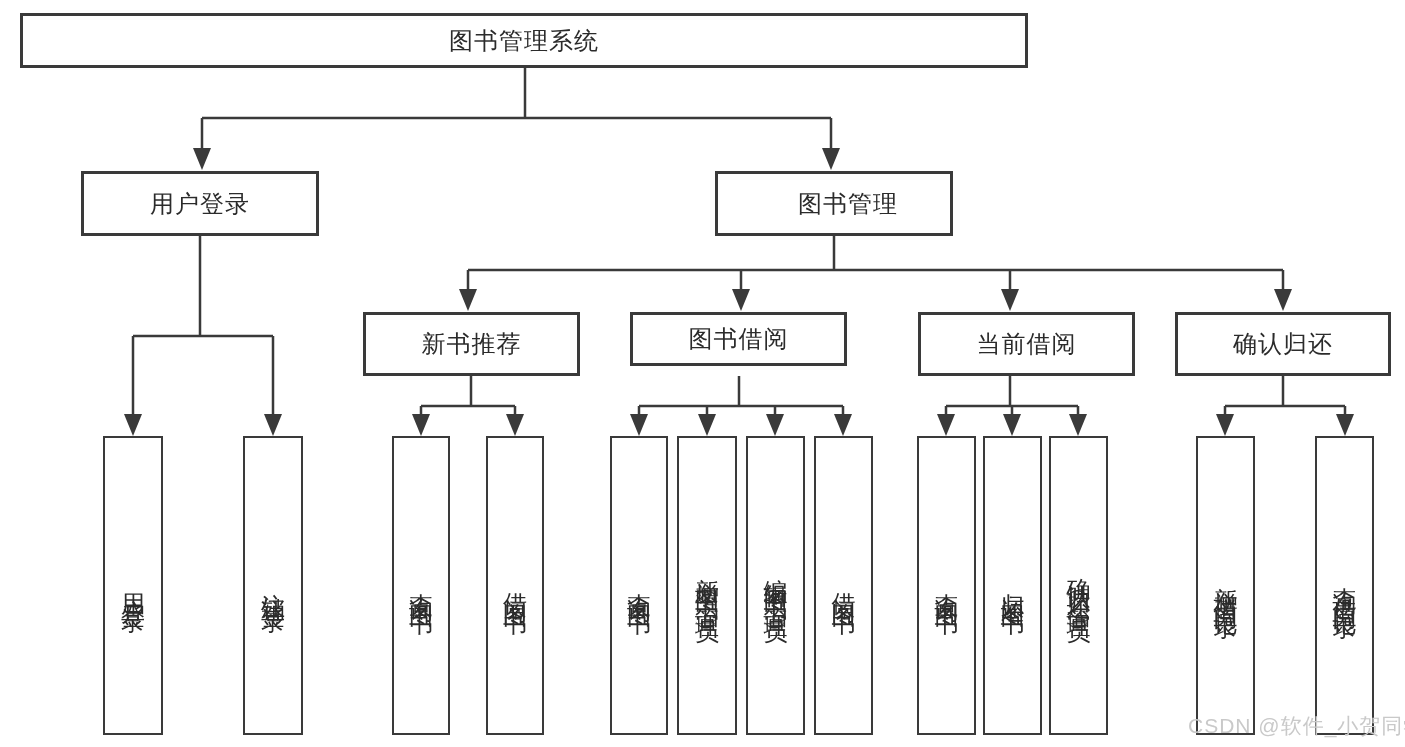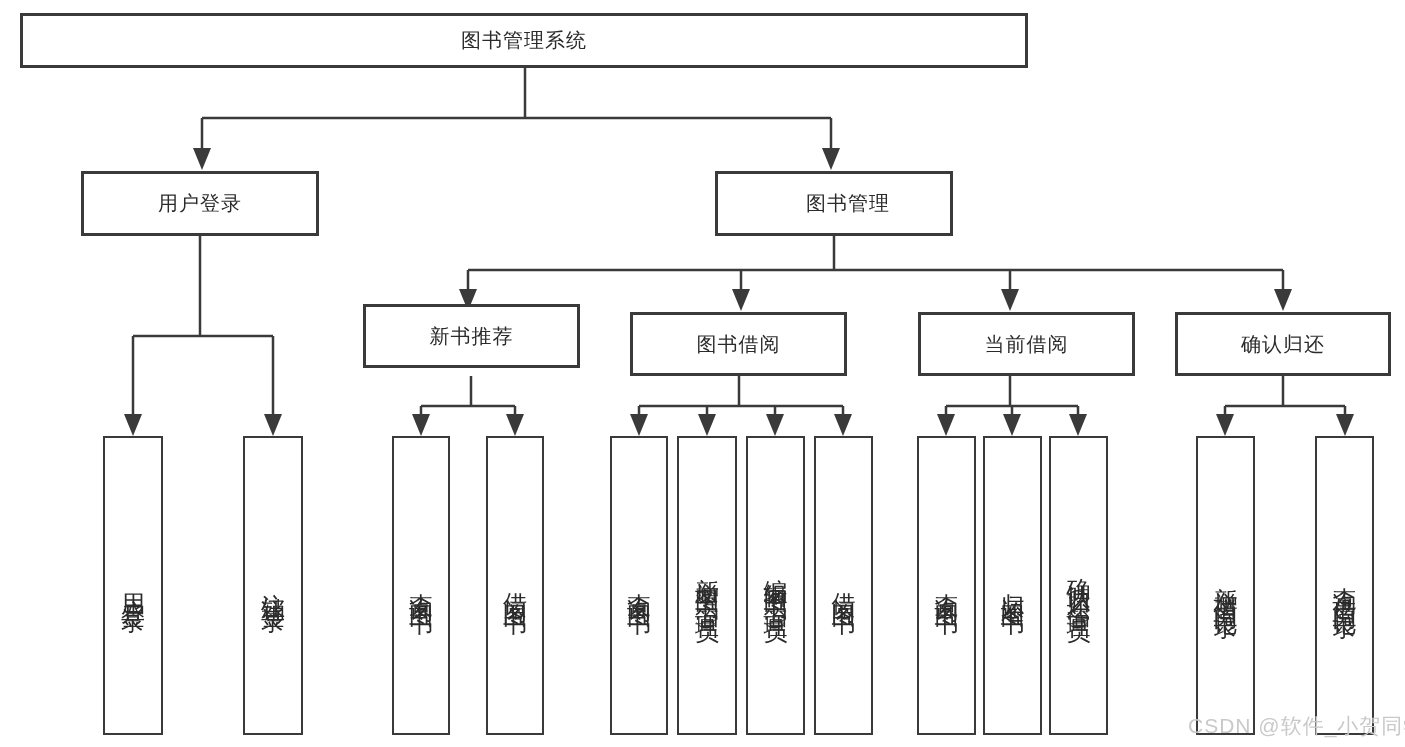--- a/index.html
+++ b/index.html
@@ -12,21 +12,21 @@
   }
   .node{
     position:absolute;
     box-sizing:border-box;
     border:3px solid #3a3a3a;
     background:#ffffff;
     color:#2b2b2b;
     display:flex;
     align-items:center;
     justify-content:center;
-    font-size:20px;
+    font-size:24px;
     letter-spacing:1px;
     text-align:center;
     white-space:nowrap;
   }
   .leaf{
     border-width:2.5px;
     writing-mode:vertical-rl;
     font-size:24px;
     letter-spacing:6px;
     line-height:1;
@@ -83,22 +83,22 @@
     <path d="M1283 376 V406 M1225 406 H1345 M1225 406 V419 M1345 406 V419"></path>
     <polygon points="1216,414 1234,414 1225,436"></polygon>
     <polygon points="1336,414 1354,414 1345,436"></polygon>
   </svg>
 
   <div class="node" style="left:20px;top:13px;width:1008px;height:55px;">图书管理系统</div>
 
   <div class="node" style="left:81px;top:171px;width:238px;height:65px;">用户登录</div>
   <div class="node" style="left:715px;top:171px;width:238px;height:65px;padding-left:28px;">图书管理</div>
 
-  <div class="node" style="left:363px;top:304px;width:217px;height:64px;">新书推荐</div>
-  <div class="node" style="left:630px;top:312px;width:217px;height:64px;">图书借阅</div>
+  <div class="node" style="left:363px;top:312px;width:217px;height:64px;">新书推荐</div>
+  <div class="node" style="left:630px;top:312px;width:217px;height:54px;">图书借阅</div>
   <div class="node" style="left:902px;top:312px;width:217px;height:64px;margin-left:16px;">当前借阅</div>
   <div class="node" style="left:1175px;top:312px;width:216px;height:64px;">确认归还</div>
 
   <div class="node leaf" style="left:103px;top:436px;width:60px;height:299px;">用户登录</div>
   <div class="node leaf" style="left:243px;top:436px;width:60px;height:299px;">注销登录</div>
 
   <div class="node leaf" style="left:392px;top:436px;width:58px;height:299px;">查询图书</div>
   <div class="node leaf" style="left:486px;top:436px;width:58px;height:299px;">借阅图书</div>
 
   <div class="node leaf" style="left:610px;top:436px;width:58px;height:299px;">查询图书</div>

